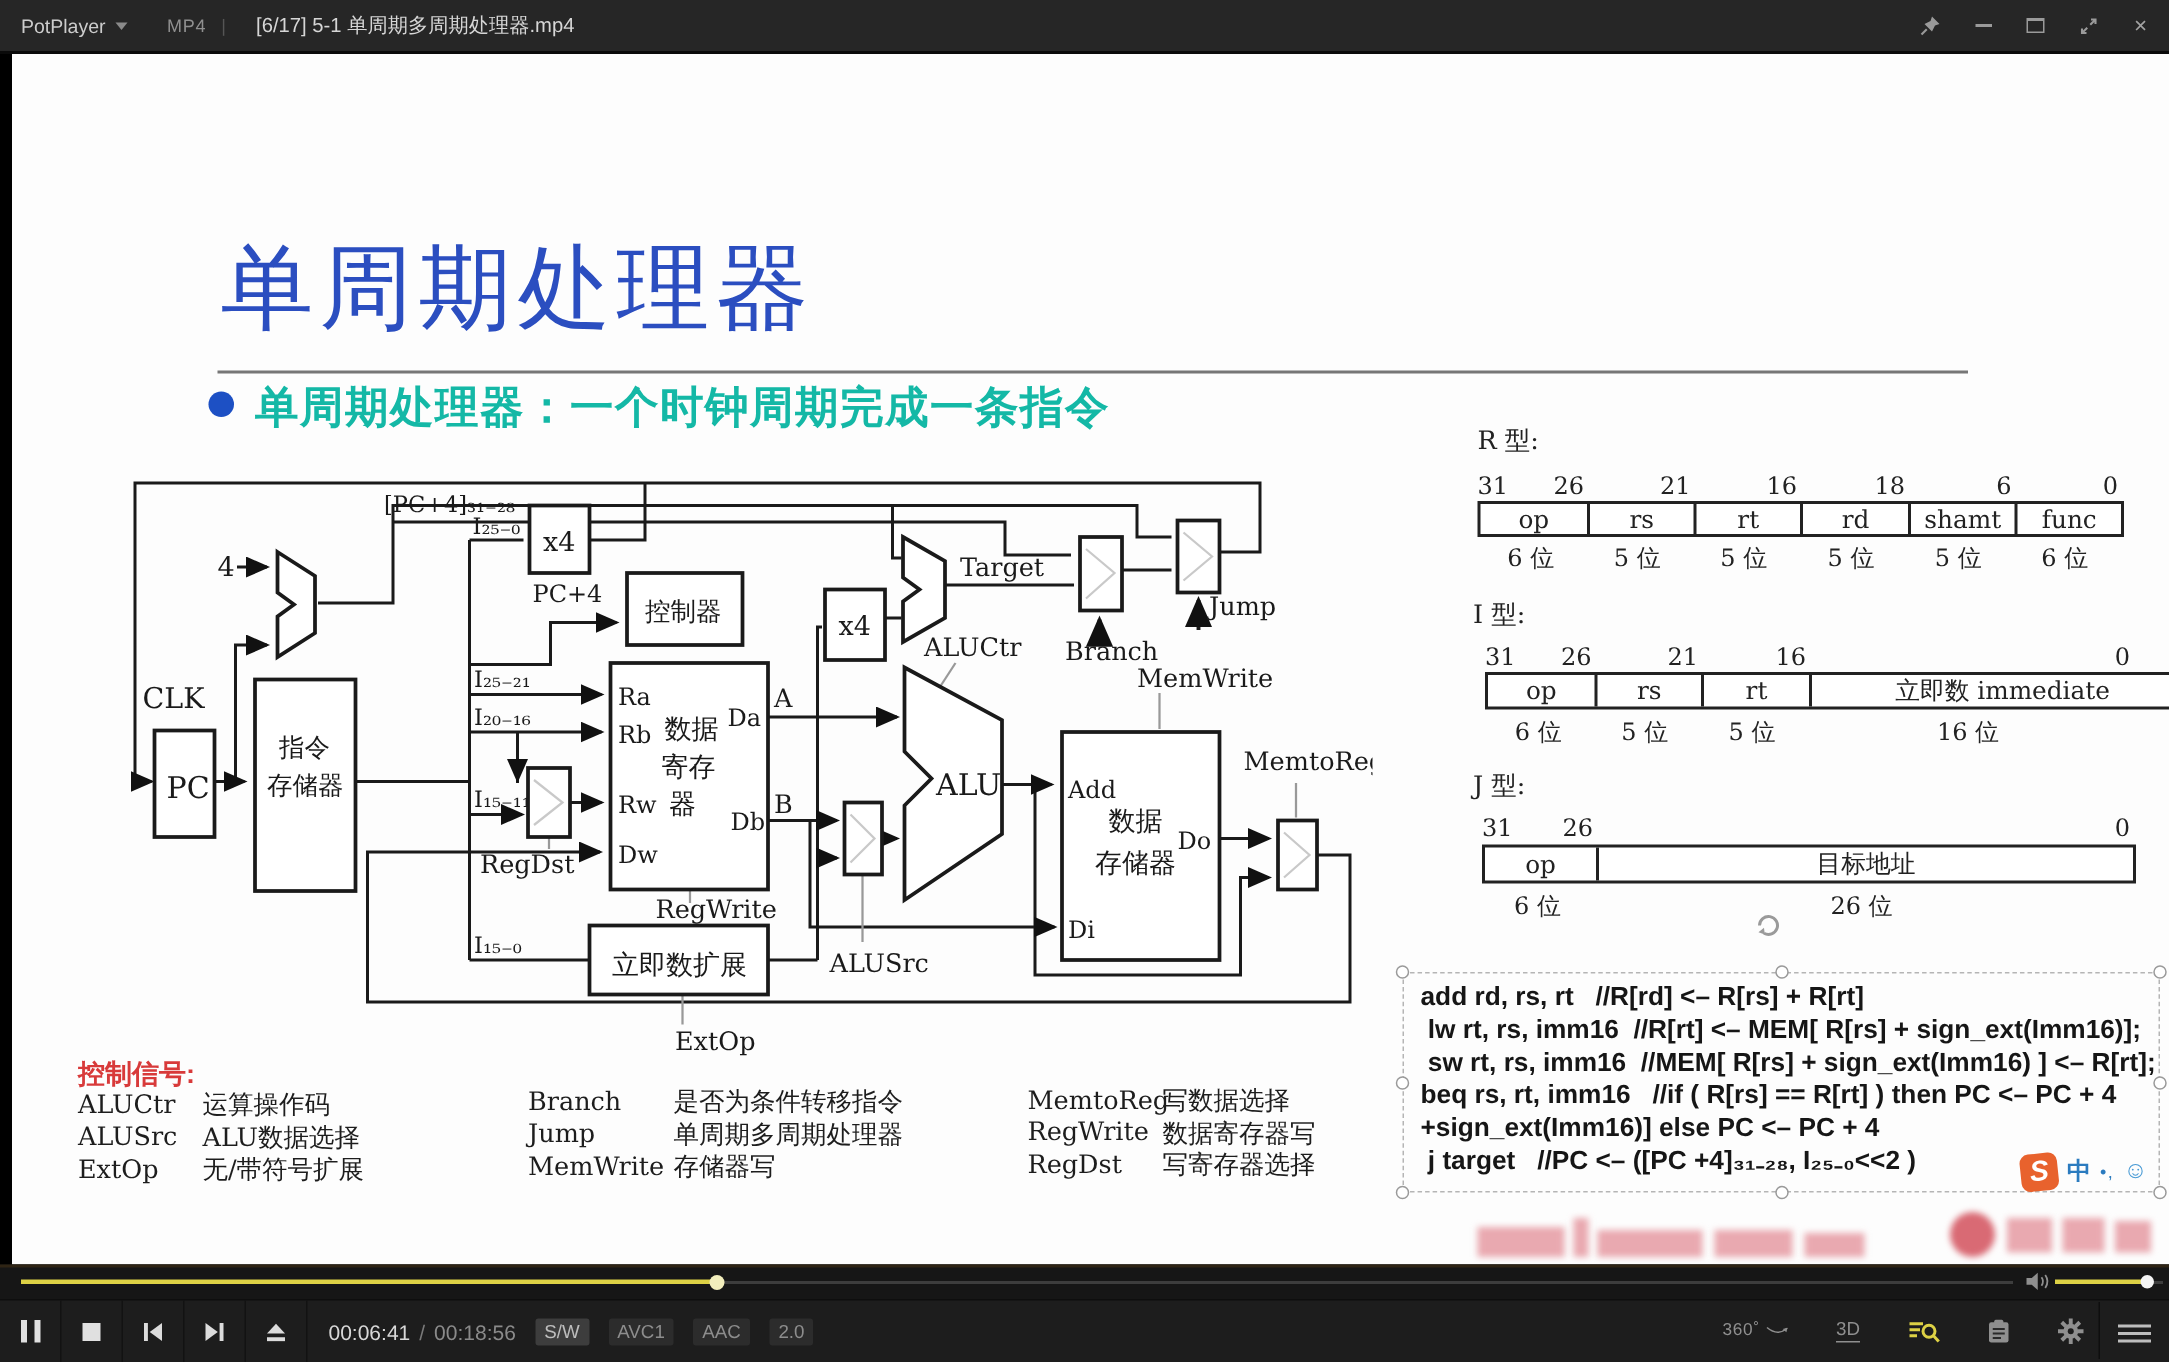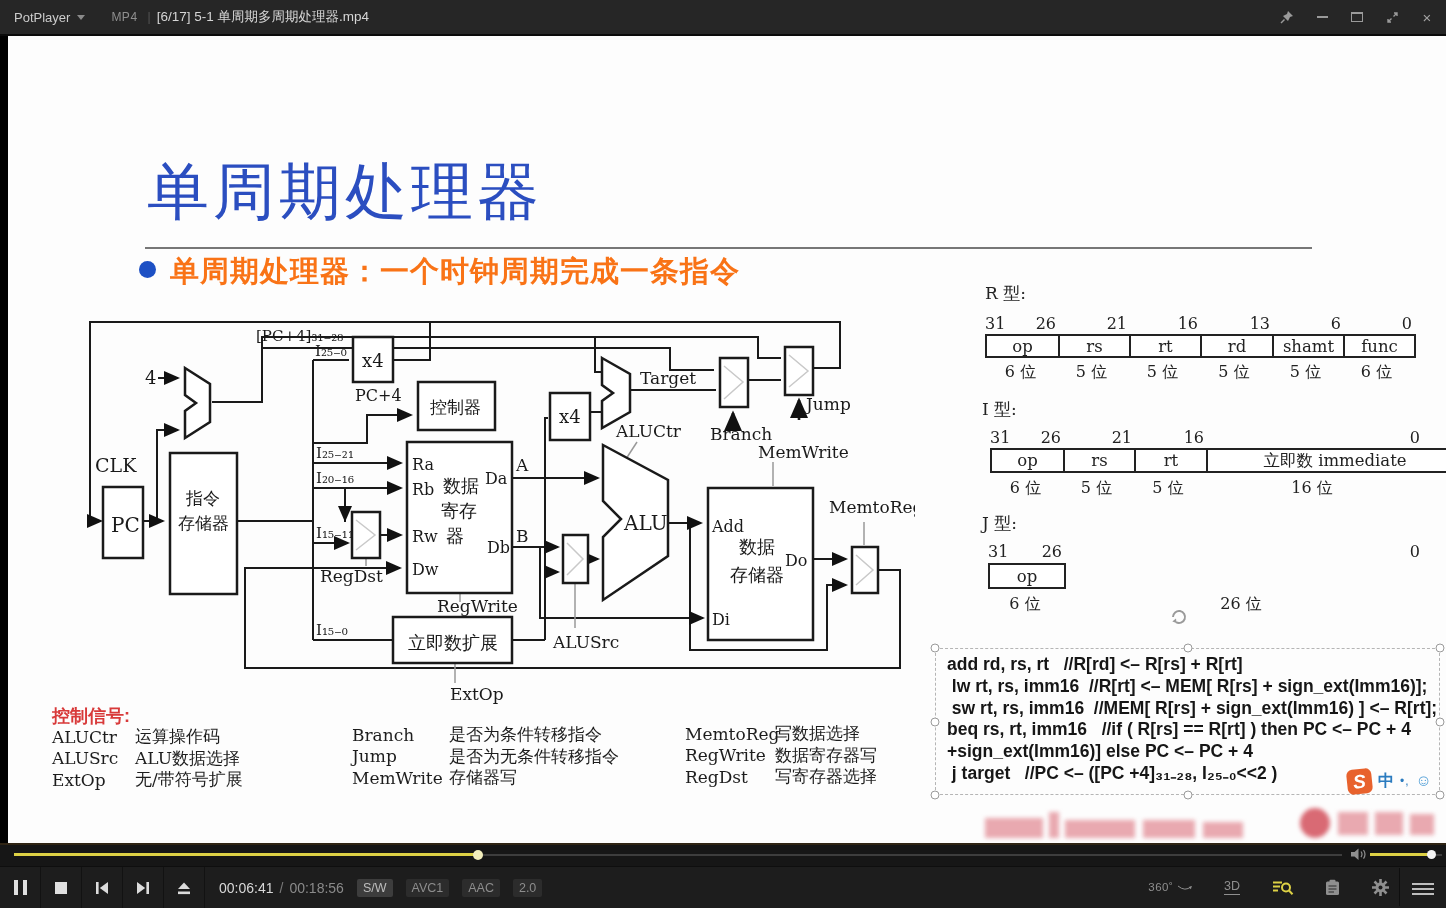--- a/index.html
+++ b/index.html
@@ -9,34 +9,34 @@
   .abs{position:absolute;}
 
   
   #titlebar{left:0;top:0;width:1446px;height:36px;background:#262626;
             border-bottom:2px solid #0a0a0a;display:flex;align-items:center;color:#c8c8c8;}
   .tb-app{margin-left:14px;font-size:13px;color:#cccccc;}
   .tb-caret{width:0;height:0;border-left:4px solid transparent;border-right:4px solid transparent;
             border-top:5px solid #8a8a8a;margin-left:7px;}
   .tb-codec{margin-left:26px;font-size:12px;color:#8f8f8f;letter-spacing:.5px;}
   .tb-sep{margin-left:10px;color:#555;font-size:12px;}
-  .tb-title{margin-left:6px;font-size:13.5px;color:#d6d6d6;}
+  .tb-title{margin-left:20px;font-size:13.5px;color:#d6d6d6;}
   .tb-right{position:absolute;right:6px;top:0;height:34px;display:flex;align-items:center;gap:9px;}
   .tb-btn{width:26px;height:24px;display:flex;align-items:center;justify-content:center;color:#9a9a9a;}
   .mini-bar{width:11px;height:2px;background:#9a9a9a;}
   .max-box{width:12px;height:10px;border:1px solid #9a9a9a;border-top-width:2px;}
   .tb-close{font-size:15px;color:#a2a2a2;line-height:1;}
 
   
   #slide-bg{left:8px;top:36px;width:1438px;height:807px;background:#fdfdfd;}
   #slide-title{left:147px;top:150px;font-family:"DejaVu Serif","Liberation Serif",serif;
                font-weight:400;font-size:62px;color:#2b4ec0;letter-spacing:4px;}
   #title-rule{left:145px;top:247px;width:1167px;height:2px;background:#777;}
   #bullet-dot{left:139px;top:261px;width:17px;height:17px;border-radius:50%;background:#1d50c4;}
-  #bullet-text{left:170px;top:252px;font-size:29px;font-weight:700;color:#f97316;letter-spacing:1px;}
+  #bullet-text{left:170px;top:252px;font-size:29px;font-weight:700;color:#14b8a6;letter-spacing:1px;}
 
   
   .fmt{font-family:"DejaVu Serif","Liberation Serif",serif;color:#222;}
   .fmt-label{position:absolute;font-size:17px;}
   .fmt-bit{position:absolute;width:40px;font-size:16px;text-align:right;}
   .fmt-bit.first{text-align:left;}
   .fmt-box{position:absolute;display:flex;border:2px solid #222;background:#fff;}
   .fmt-cell{border-left:2px solid #222;display:flex;align-items:center;justify-content:center;
             font-size:16.5px;white-space:nowrap;}
   .fmt-cell:first-child{border-left:none;}
@@ -285,21 +285,21 @@
       <text x="829" y="513">MemtoReg</text>
     </g>
   </svg>
 
   <div class="abs fmt" style="left:980px;top:280px;width:445px;height:100px">
     <span class="fmt-label" style="left:5px;top:2px">R 型:</span>
     <span class="fmt-bit first" style="left:5px;top:34px">31</span>
     <span class="fmt-bit" style="left:36px;top:34px">26</span>
     <span class="fmt-bit" style="left:107px;top:34px">21</span>
     <span class="fmt-bit" style="left:178px;top:34px">16</span>
-    <span class="fmt-bit" style="left:250px;top:34px">13</span>
+    <span class="fmt-bit" style="left:250px;top:34px">18</span>
     <span class="fmt-bit" style="left:321px;top:34px">6</span>
     <span class="fmt-bit" style="left:392px;top:34px">0</span>
     <div class="fmt-box" style="left:5px;top:54px;height:24px">
       <div class="fmt-cell" style="width:71px">op</div>
       <div class="fmt-cell" style="width:71px">rs</div>
       <div class="fmt-cell" style="width:71px">rt</div>
       <div class="fmt-cell" style="width:72px">rd</div>
       <div class="fmt-cell" style="width:71px">shamt</div>
       <div class="fmt-cell" style="width:71px">func</div>
     </div>
@@ -334,20 +334,21 @@
     </div>
   </div>
 
   <div class="abs fmt" style="left:980px;top:508px;width:450px;height:110px">
     <span class="fmt-label" style="left:2px;top:4px">J 型:</span>
     <span class="fmt-bit first" style="left:8px;top:34px">31</span>
     <span class="fmt-bit" style="left:42px;top:34px">26</span>
     <span class="fmt-bit" style="left:400px;top:34px">0</span>
     <div class="fmt-box" style="left:8px;top:55px;height:26px">
       <div class="fmt-cell" style="width:74px">op</div>
+      <div class="fmt-cell" style="width:358px">目标地址</div>
     </div>
     <div class="fmt-wrow" style="left:8px;top:86px">
       <span class="fmt-w" style="width:74px">6 位</span>
       <span class="fmt-w" style="width:358px">26 位</span>
     </div>
   </div>
 
   <svg class="abs" style="left:1167px;top:605px" width="24" height="24" viewBox="0 0 24 24">
     <path d="M6 12 a6 6 0 1 1 3 5.2" stroke="#9a9a9a" stroke-width="2" fill="none"></path>
     <path d="M9 13.5 l0.5 4.5 -4.2 -1.5 Z" fill="#9a9a9a"></path>
@@ -386,21 +387,21 @@
         <span class="sig-desc">无/带符号扩展</span>
       </div>
   </div>
   <div class="sig-col c2 abs" style="left:352px;top:724px">
     <div class="sig-row">
         <span class="sig-name">Branch</span>
         <span class="sig-desc">是否为条件转移指令</span>
       </div>
     <div class="sig-row">
         <span class="sig-name">Jump</span>
-        <span class="sig-desc">是否为无条件转移指令</span>
+        <span class="sig-desc">单周期多周期处理器</span>
       </div>
     <div class="sig-row">
         <span class="sig-name">MemWrite</span>
         <span class="sig-desc">存储器写</span>
       </div>
   </div>
   <div class="sig-col c3 abs" style="left:685px;top:723px">
     <div class="sig-row">
         <span class="sig-name">MemtoReg</span>
         <span class="sig-desc">写数据选择</span>

